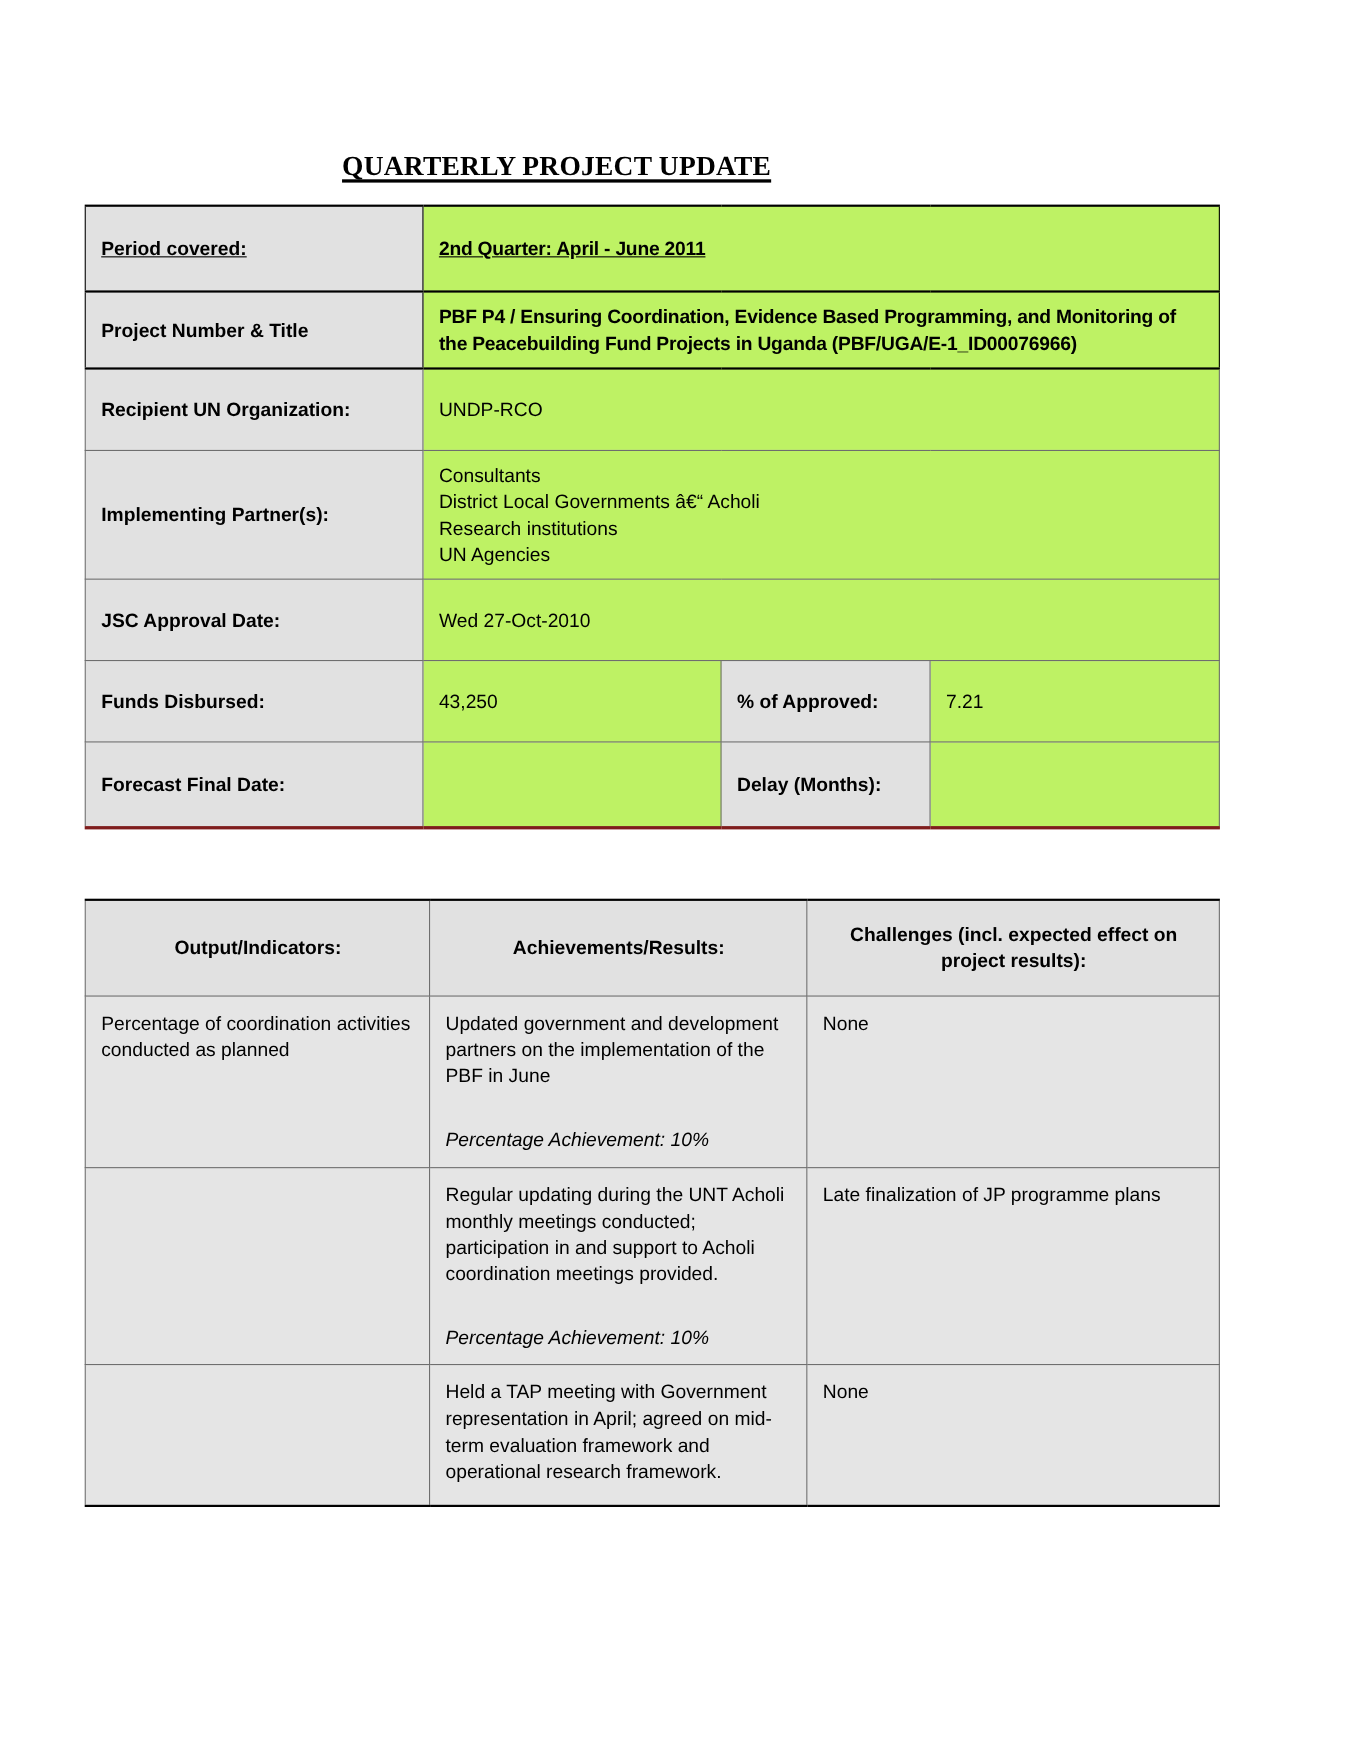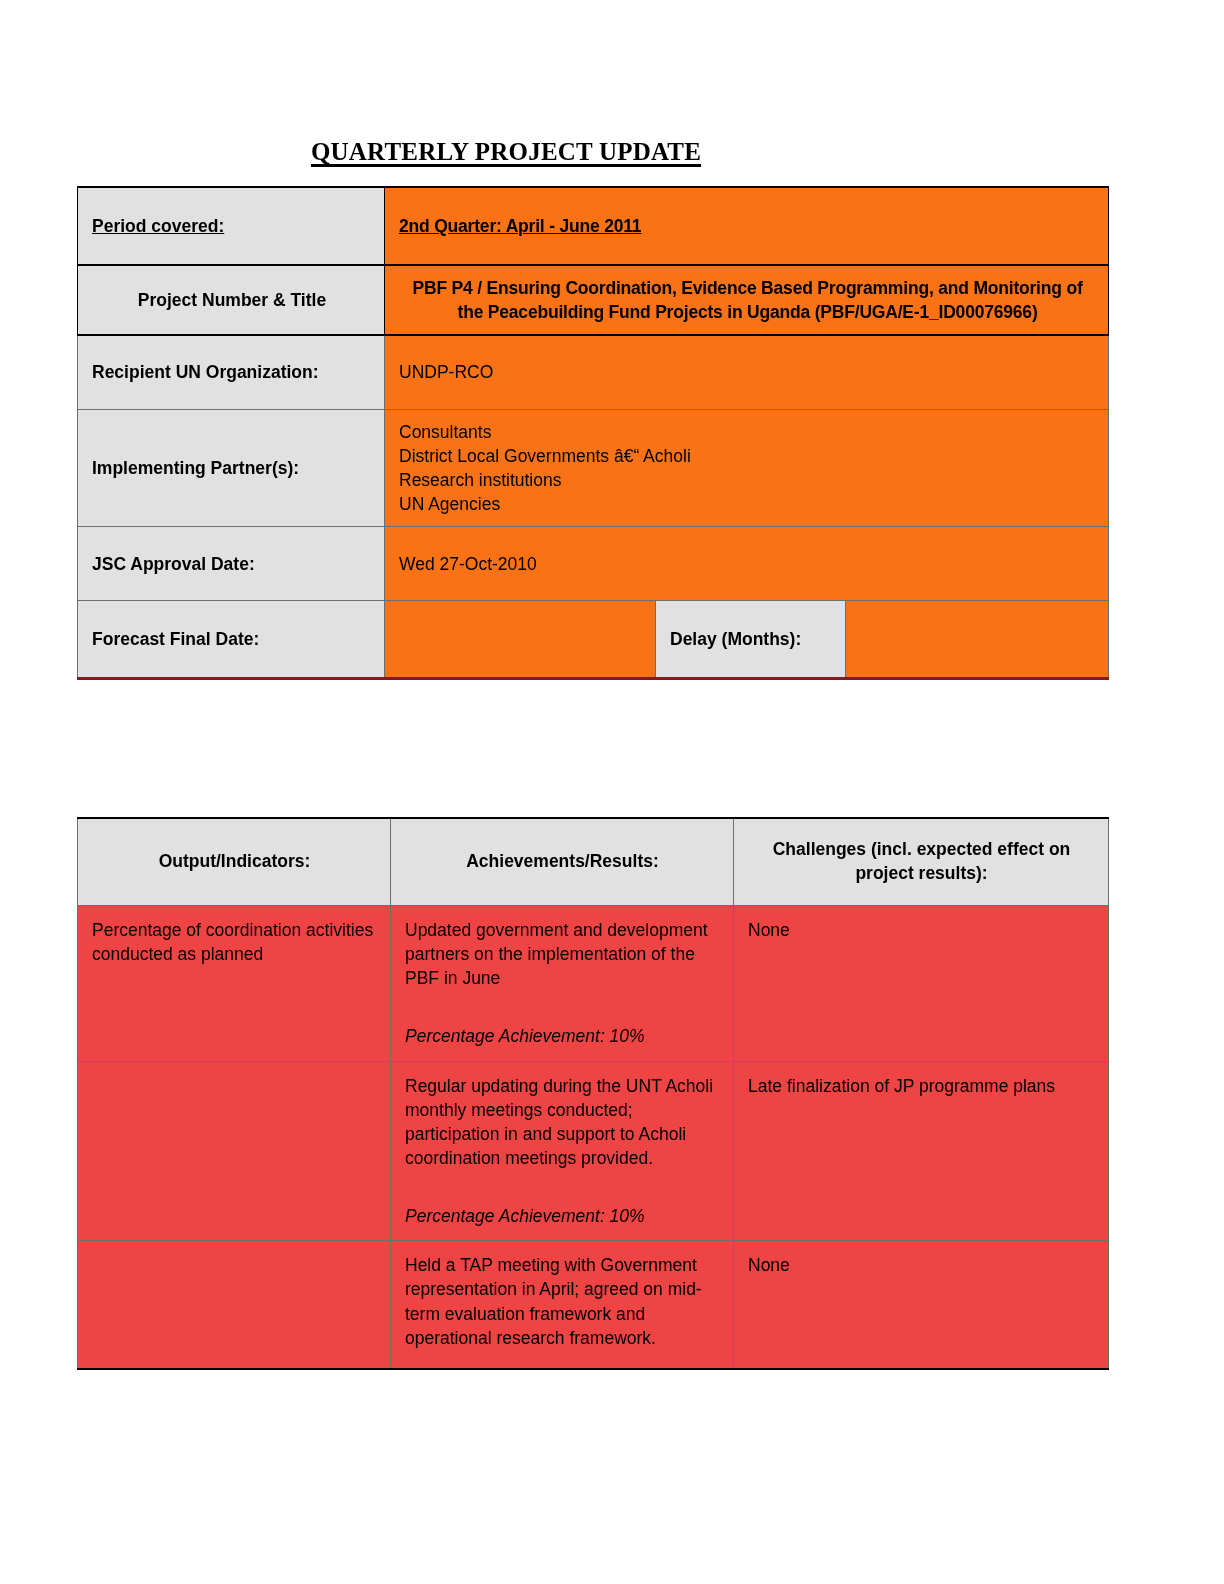--- a/index.html
+++ b/index.html
@@ -57,34 +57,34 @@
     left: 77px;
     top: 186px;
     width: 1031px;
   }
   #summary-table td.label {
     background: #e1e1e1;
     font-weight: bold;
     font-size: 17.5px;
   }
   #summary-table td.value {
-    background: #f97316;
+    background: #bef264;
   }
   #summary-table tr.thick td {
     border-top-width: 2px;
     border-bottom-width: 2px;
     border-color: #000000;
   }
   #summary-table tr.thick td.value {
     font-weight: bold;
     letter-spacing: -0.2px;
   }
   #summary-table tr.thick + tr td { border-top-color: #000; }
   .r-period   { height: 78px; text-decoration: underline; }
-  .r-project  { height: 56px; text-align: center; }
+  .r-project  { height: 56px; }
   .r-recip    { height: 74px; }
   .r-partners { height: 98px; }
   .r-jsc      { height: 74px; }
   .r-money    { height: 74px; }
   .r-forecast { height: 78px; }
 
   
   #outputs-table {
     left: 77px;
     top: 817px;
@@ -102,21 +102,21 @@
     height: 62px;
     line-height: 1.35;
   }
   #outputs-table td.output-banner {
     font-style: italic;
     height: 38px;
     vertical-align: middle;
     padding-top: 8px;
     padding-bottom: 8px;
   }
-  #outputs-table td.body-cell { background: #ef4444; }
+  #outputs-table td.body-cell { background: #e5e5e5; }
   .achv-line { margin: 0; }
   .achv-pct {
     font-style: italic;
     margin: 0;
     padding-top: 34px;
   }
   .row-a { height: 118px; }
   .row-b { height: 160px; }
   .row-c { height: 128px; }
 
@@ -155,20 +155,26 @@
         <td class="label">Implementing Partner(s):</td>
         <td class="value" colspan="3" style="white-space:pre-line">Consultants
 District Local Governments â€“ Acholi
 Research institutions
 UN Agencies</td>
       </tr>
       <tr class="r-jsc">
         <td class="label">JSC Approval Date:</td>
         <td class="value" colspan="3">Wed 27-Oct-2010</td>
       </tr>
+      <tr class="r-money">
+        <td class="label">Funds Disbursed:</td>
+        <td class="value">43,250</td>
+        <td class="label">% of Approved:</td>
+        <td class="value">7.21</td>
+      </tr>
       <tr class="r-forecast bottom-edge">
         <td class="label">Forecast Final Date:</td>
         <td class="value"></td>
         <td class="label">Delay (Months):</td>
         <td class="value"></td>
       </tr>
     </tbody>
   </table>
 
   <table id="outputs-table" class="tbl">

